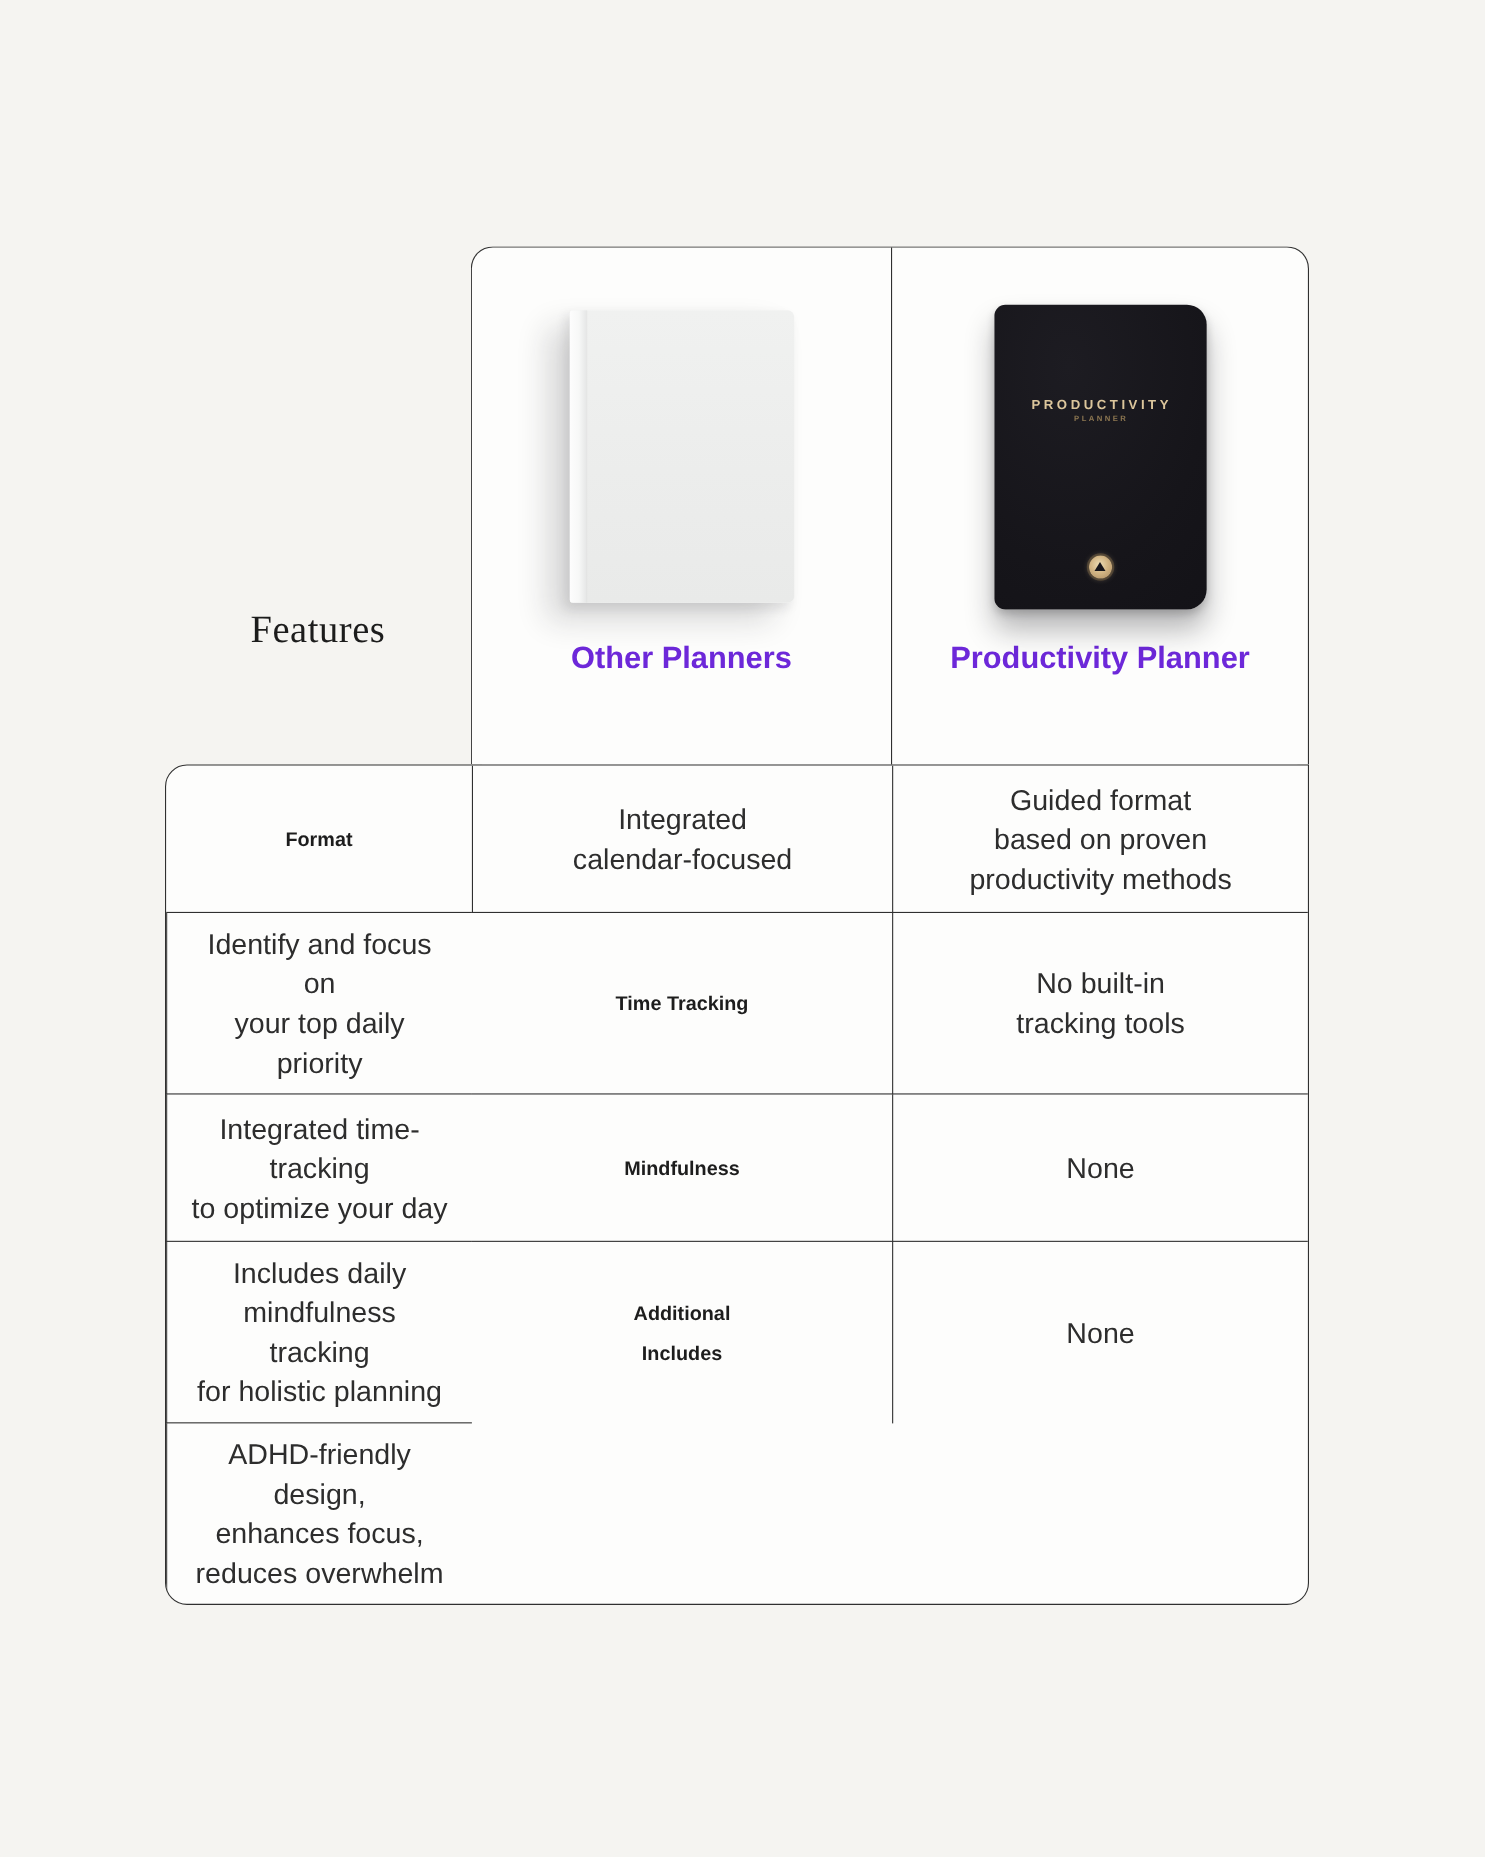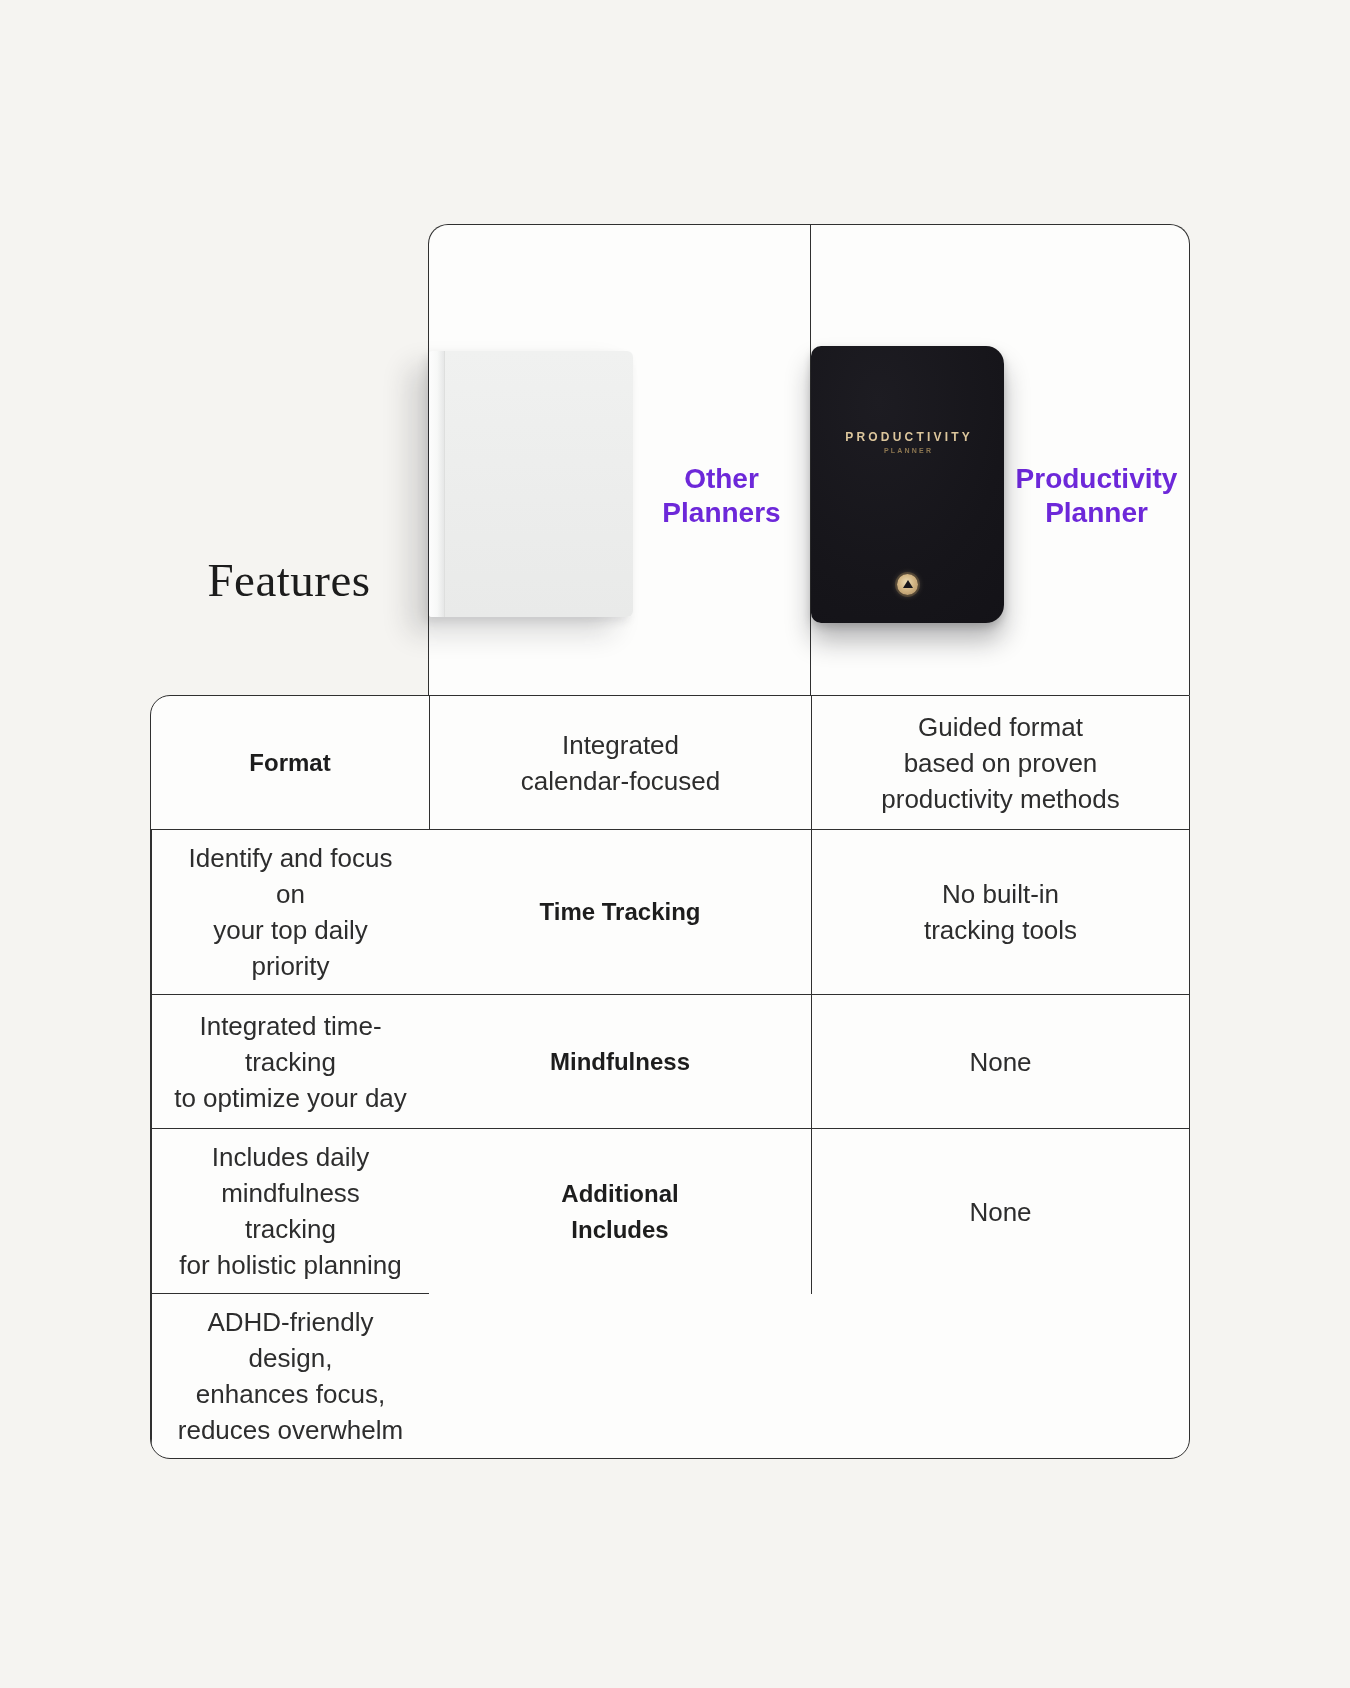--- a/index.html
+++ b/index.html
@@ -12,41 +12,41 @@
     overflow: hidden;
   }
   .stage { position: absolute; inset: 0; }
 
   
   .features-title {
     position: absolute;
     left: 150px; top: 553px; width: 278px;
     text-align: center;
     font-family: "Liberation Serif", serif;
-    font-size: 47px; font-weight: 400;
+    font-size: 35px; font-weight: 400;
     color: #1c1c1c;
     letter-spacing: 0.5px;
   }
 
   
   .header-card {
     position: absolute;
     left: 428px; top: 224px;
     width: 762px; height: 471px;
     box-sizing: border-box;
     background: #fdfdfc;
     border: 1.5px solid #303030;
     border-bottom: none;
     border-radius: 20px 20px 0 0;
     display: flex;
   }
   .header-col {
     box-sizing: border-box;
     width: 382px;
-    display: flex; flex-direction: row; align-items: center;
+    display: flex; flex-direction: column; align-items: center;
     padding-top: 48px;
   }
   .header-col + .header-col {
     width: 380px;
     border-left: 1.5px solid #303030;
   }
   .book-wrap {
     height: 284px; display: flex; align-items: center; justify-content: center;
   }
   .col-label {
@@ -129,21 +129,21 @@
     display: flex; align-items: center; justify-content: center;
     text-align: center;
     padding: 10px 22px;
     font-size: 26px; line-height: 36px;
     color: #2d2d2d;
     white-space: pre-line;
   }
   .cell.c1, .cell.c2 { border-left: 1.5px solid #303030; }
   .cell.rb { border-bottom: 1.5px solid #303030; }
   .cell.feature {
-    font-weight: 700; color: #1d1d1d; font-size: 24px;
+    font-weight: 700; color: #1d1d1d; font-size: 18px;
   }
 </style>
 </head>
 <body>
 
 <div class="stage">
 
   <div class="features-title">Features</div>
 
   <div class="header-card">

